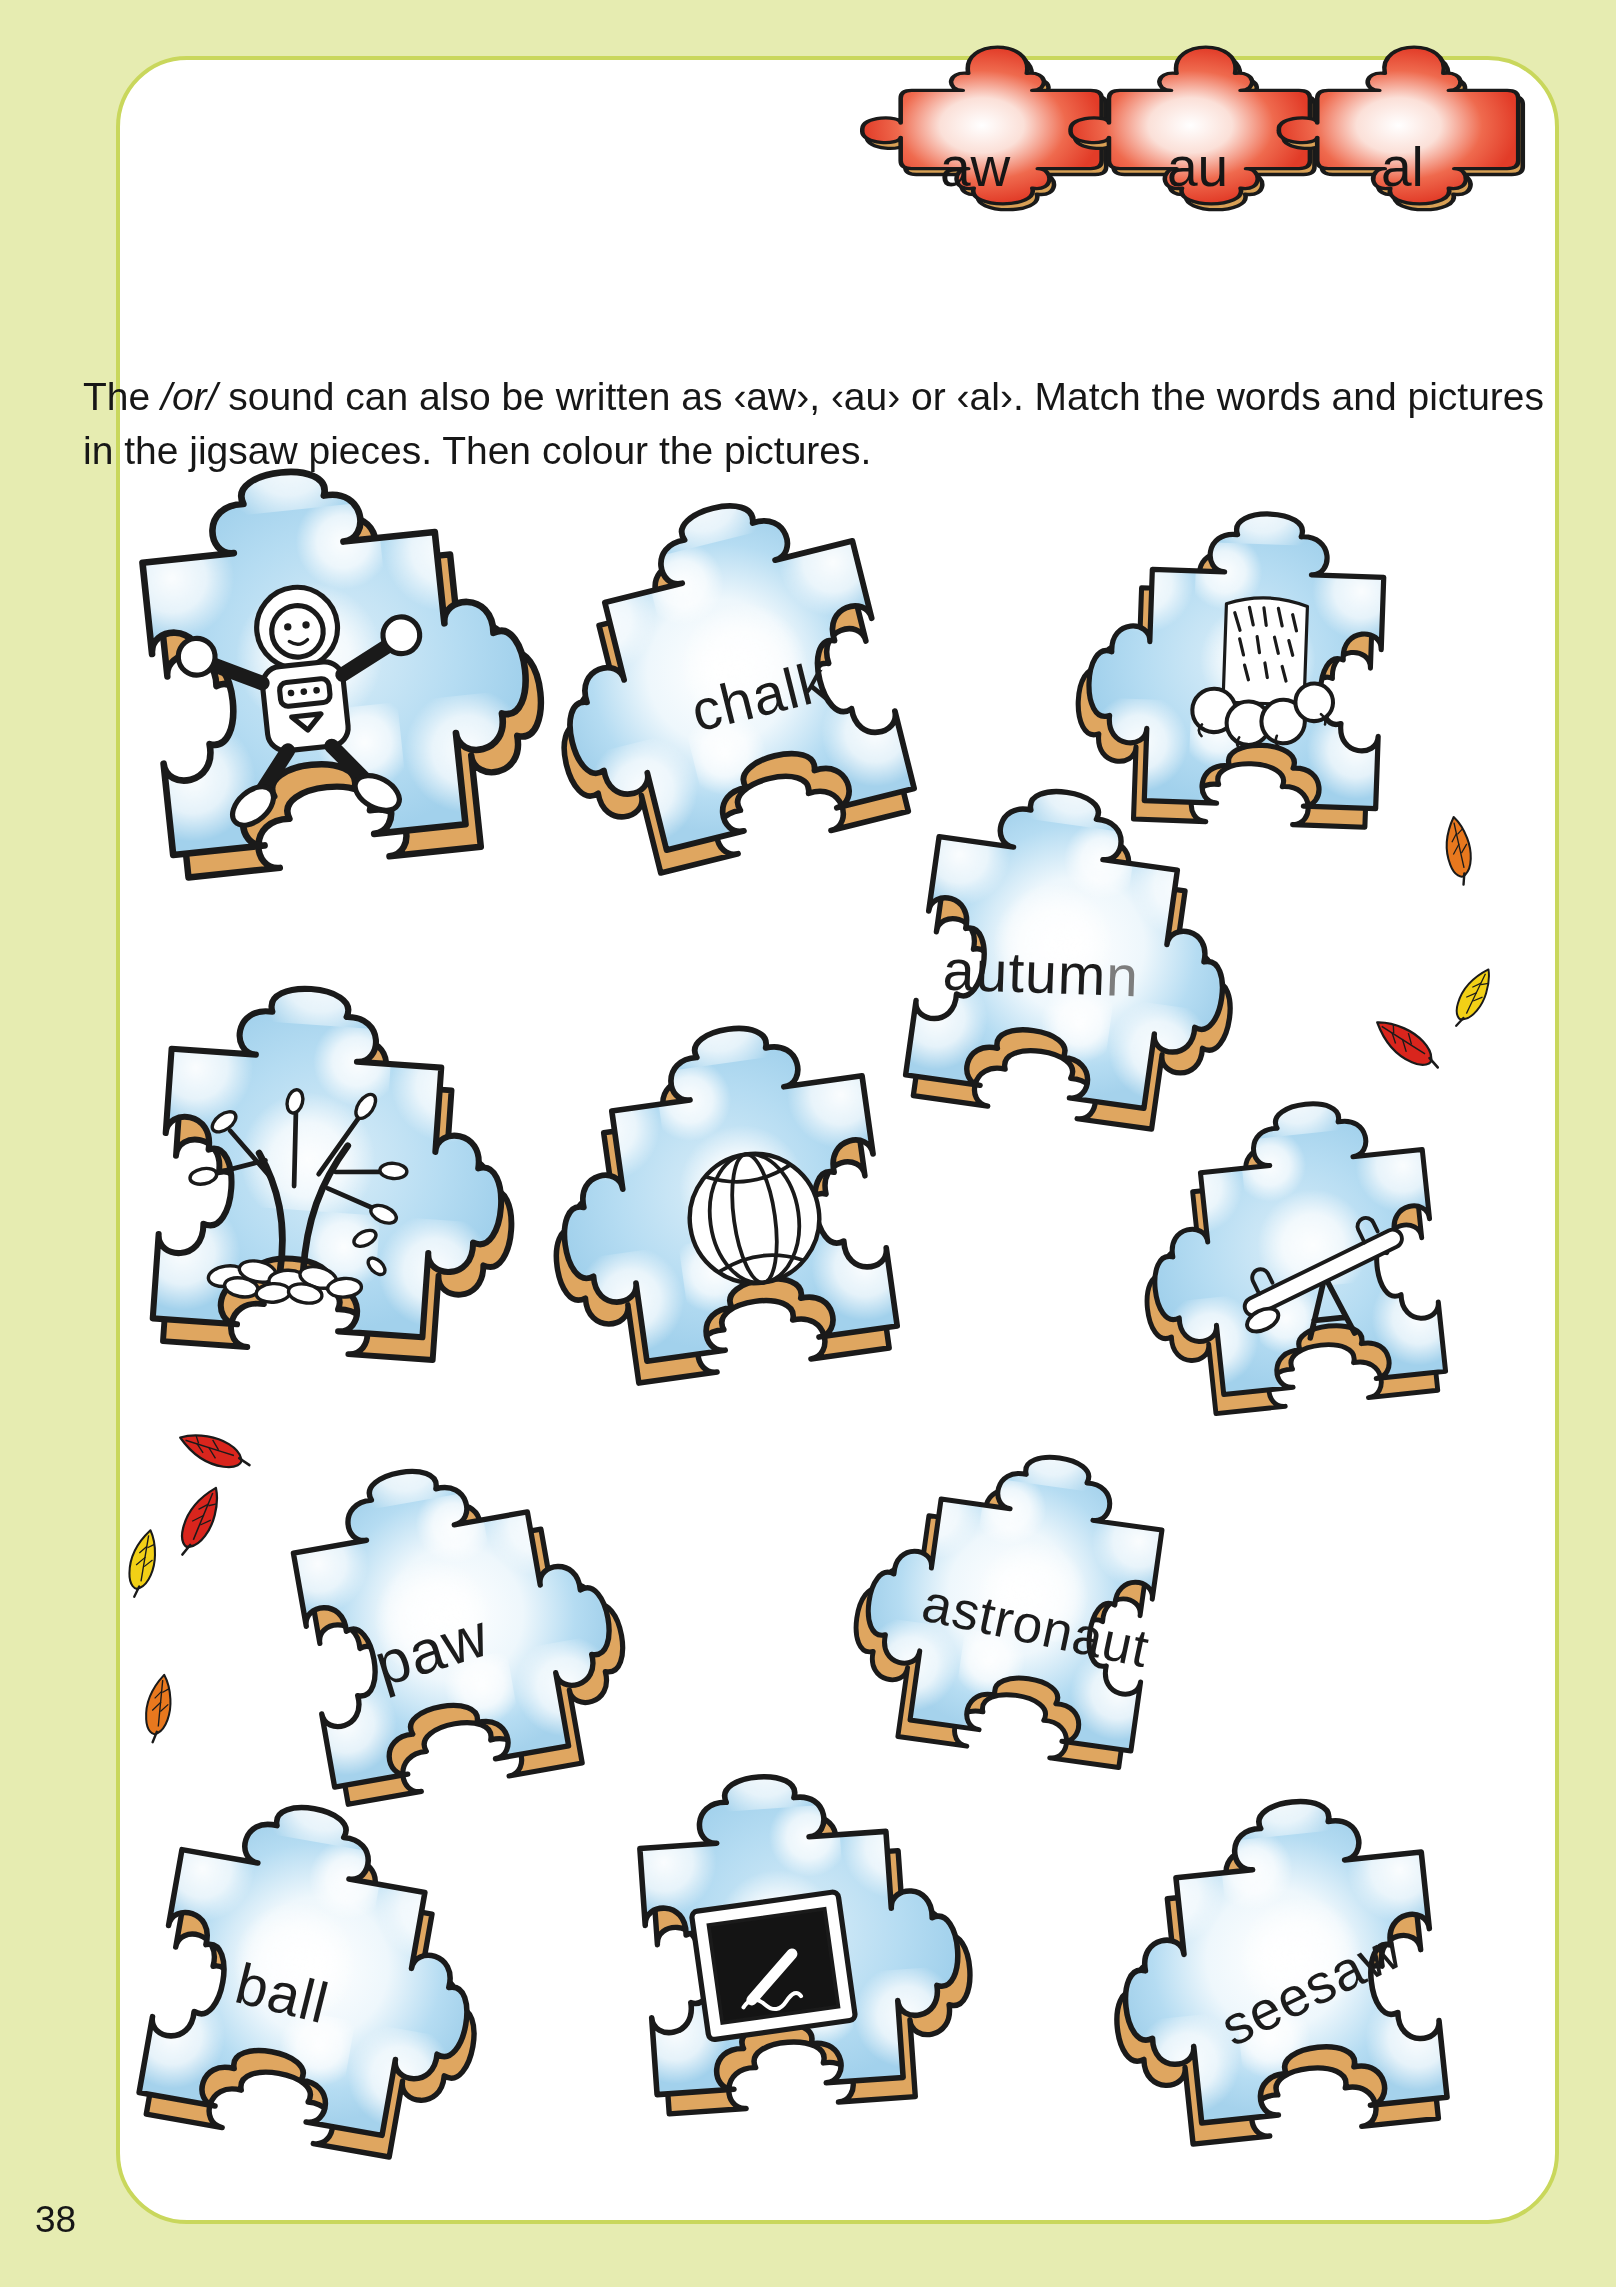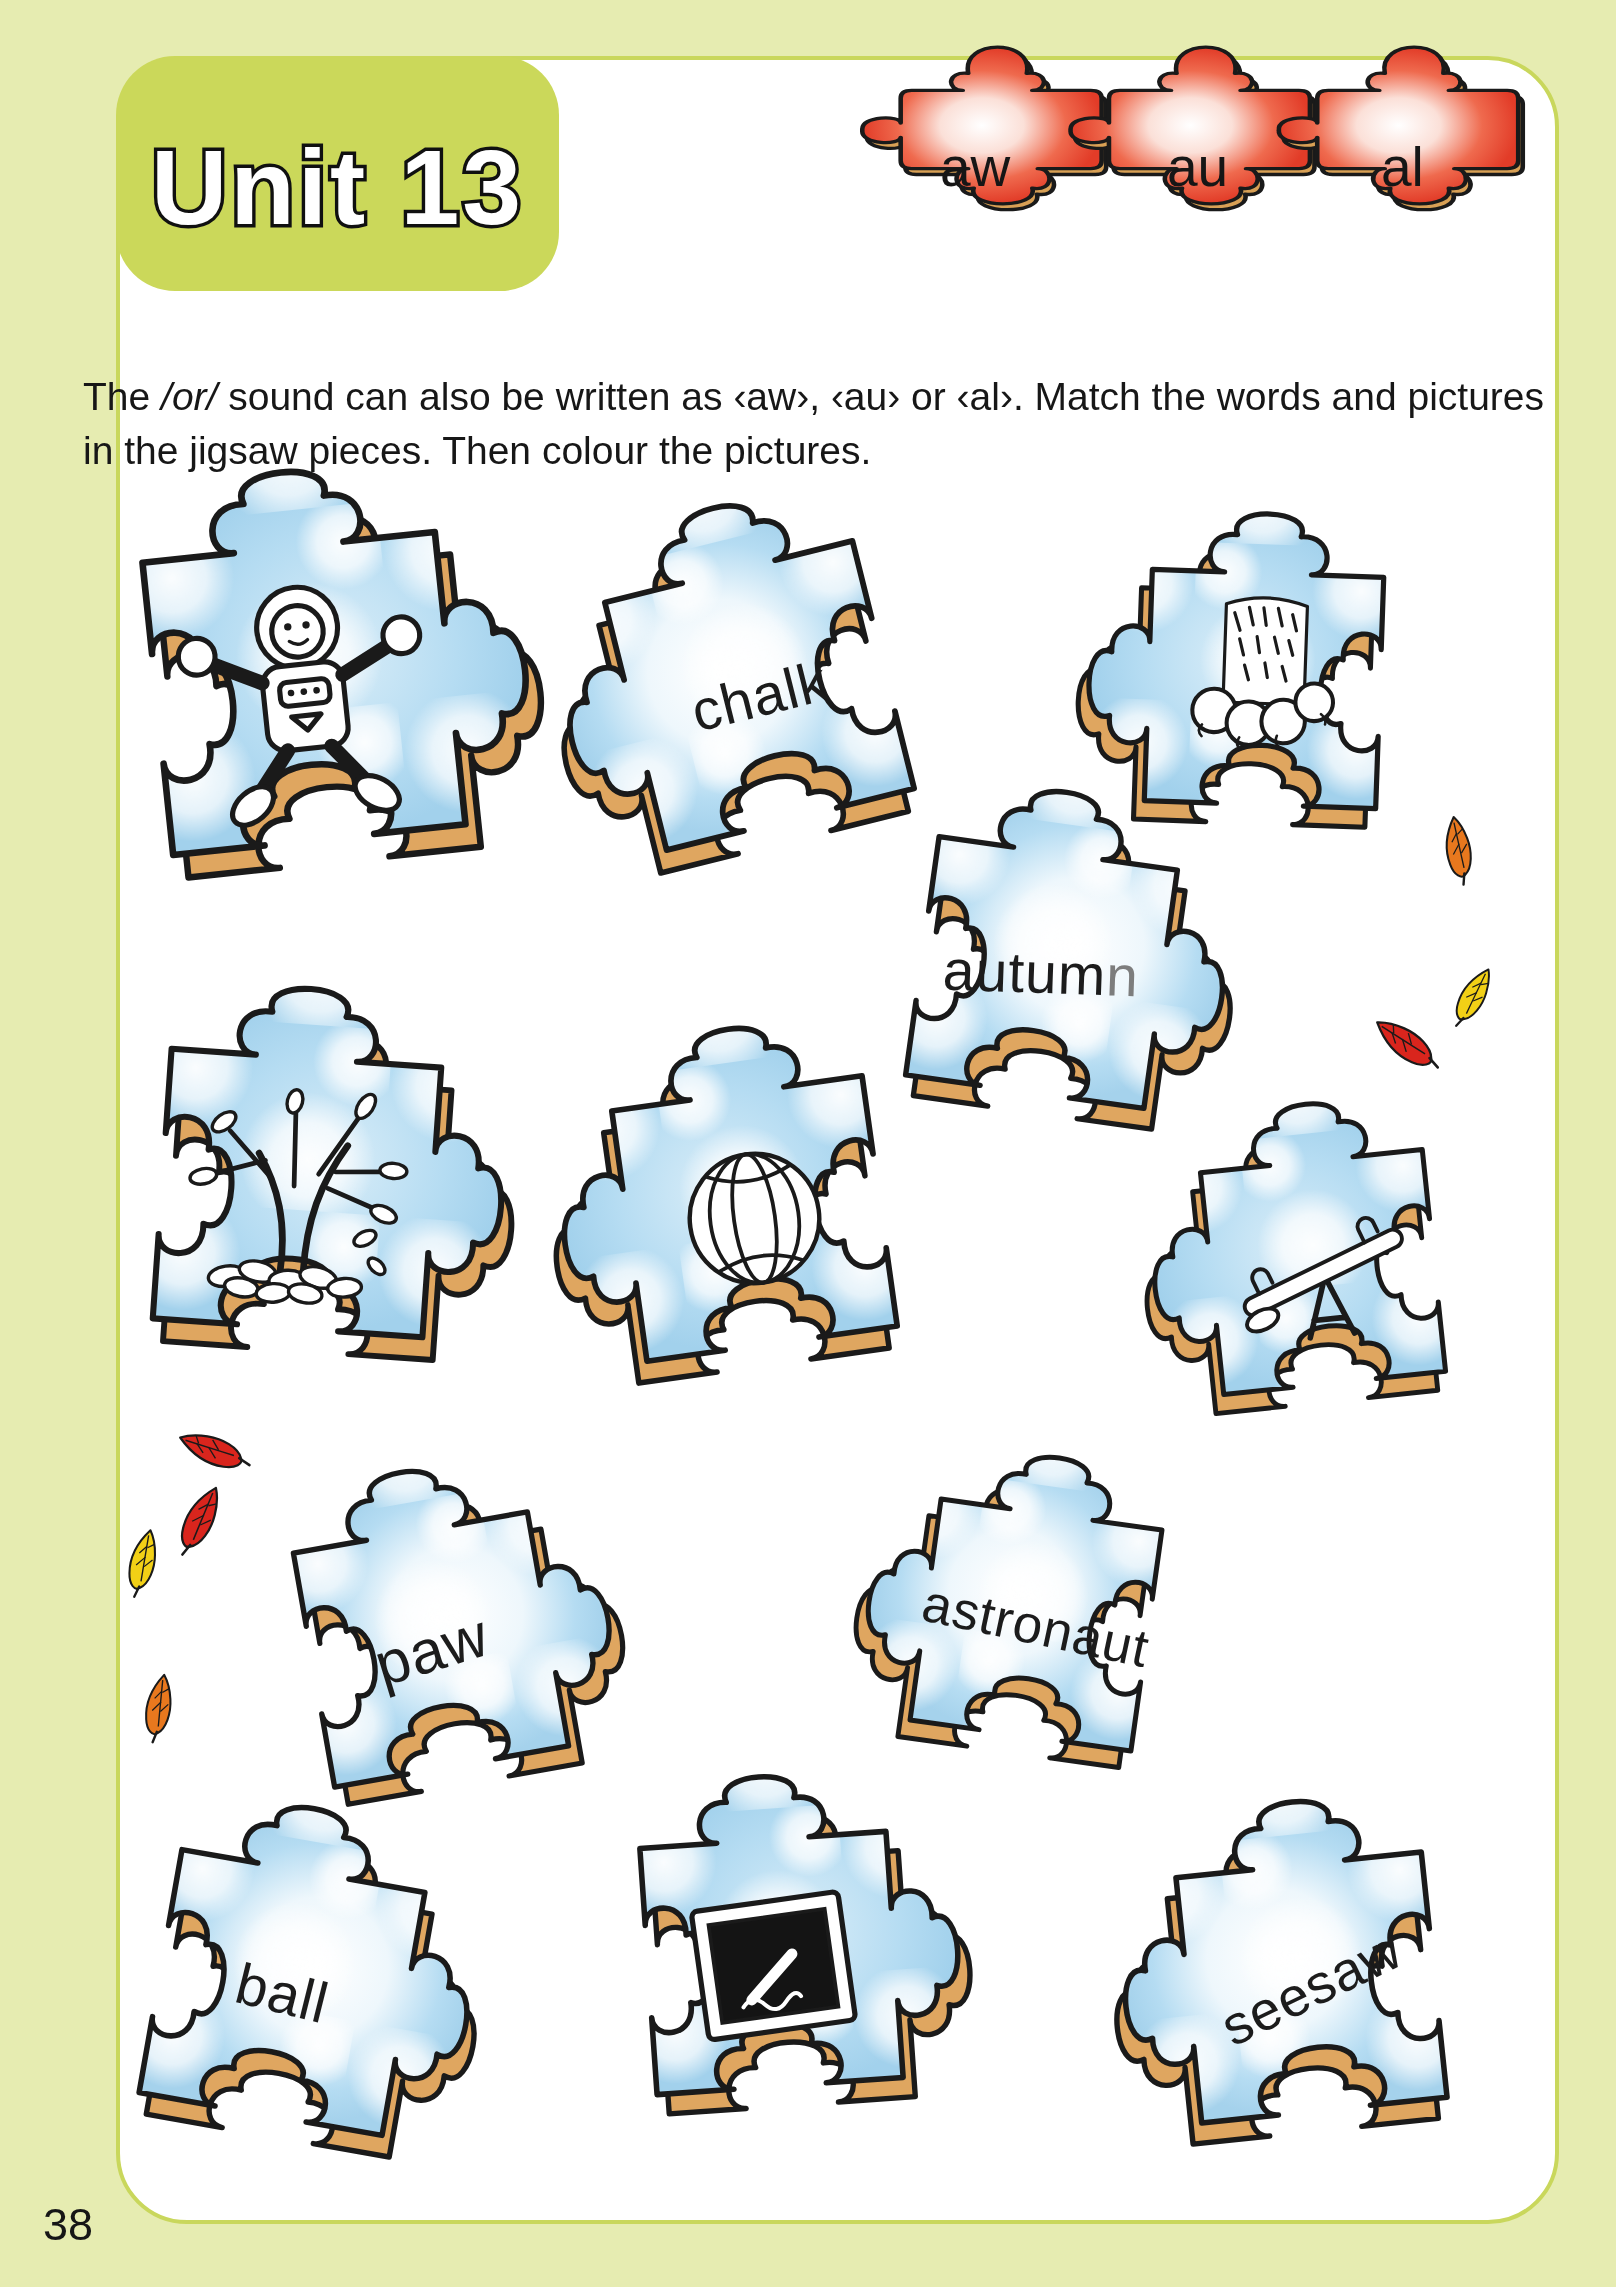--- a/index.html
+++ b/index.html
@@ -37,21 +37,21 @@
   .overlay{position:absolute;inset:0;display:flex;align-items:center;justify-content:center;}
   .overlay svg{position:absolute;inset:0;width:100%;height:100%;overflow:visible;}
   .word{font-size:57px;color:#1c1c1c;letter-spacing:1px;white-space:nowrap;}
   .silent{color:#7d7d7d;}
   .ink{stroke:#1a1a1a;fill:#ffffff;stroke-width:2.8;stroke-linejoin:round;stroke-linecap:round;}
   .inkline{stroke:#1a1a1a;fill:none;stroke-width:2.8;stroke-linejoin:round;stroke-linecap:round;}
   .inkthin{stroke:#1a1a1a;fill:none;stroke-width:1.8;stroke-linecap:round;}
 
   .leaf{position:absolute;overflow:visible;}
 
-  #page-number{position:absolute;left:35px;top:2199px;font-size:45px;color:#161616;margin-left:8px;}
+  #page-number{position:absolute;left:35px;top:2199px;font-size:37px;color:#161616;}
 </style>
 </head>
 <body>
 
 <svg width="0" height="0" style="position:absolute" aria-hidden="true">
   <defs>
     <radialGradient id="gradWord">
       <stop offset="0" stop-color="#ffffff"></stop>
       <stop offset="0.45" stop-color="#eef7fc"></stop>
       <stop offset="0.8" stop-color="#b5dcf2"></stop>
@@ -95,25 +95,20 @@
       <path d="M29 14 C30 40 31 60 32 82" stroke="#1a1a1a" stroke-width="2" fill="none"></path>
       <path d="M30 30 L21 42 M31 46 L20 60 M32 60 L42 48 M31 32 L40 25" stroke="#1a1a1a" stroke-width="1.8" fill="none"></path>
     </g>
   </defs>
 </svg>
 
 <div id="page">
 
   <div id="panel"></div>
 
-  <div id="unit-banner">
-    <svg viewBox="0 0 452 240">
-      <text x="226" y="172" text-anchor="middle">Unit 13</text>
-    </svg>
-  </div>
 
   <div id="digraph-strip">
     <svg viewBox="-50 -45 740 270" preserveAspectRatio="none">
       <g>
         <use href="#redP" transform="translate(5,9)" class="red-shadow"></use>
         <use href="#redP" class="red-body"></use>
       </g>
       <g transform="translate(228,0)">
         <use href="#redP" transform="translate(5,9)" class="red-shadow"></use>
         <use href="#redP" class="red-body"></use>

